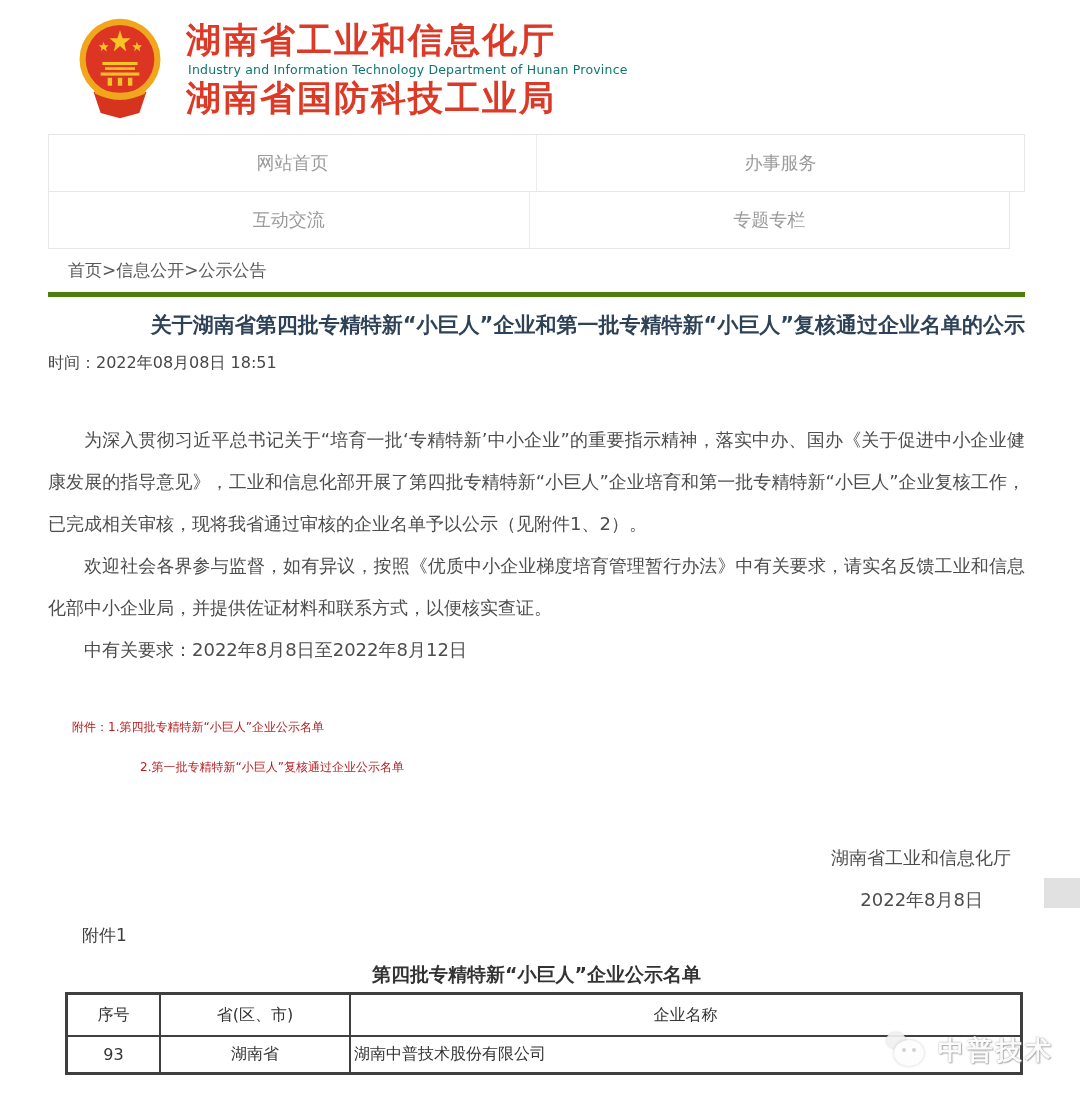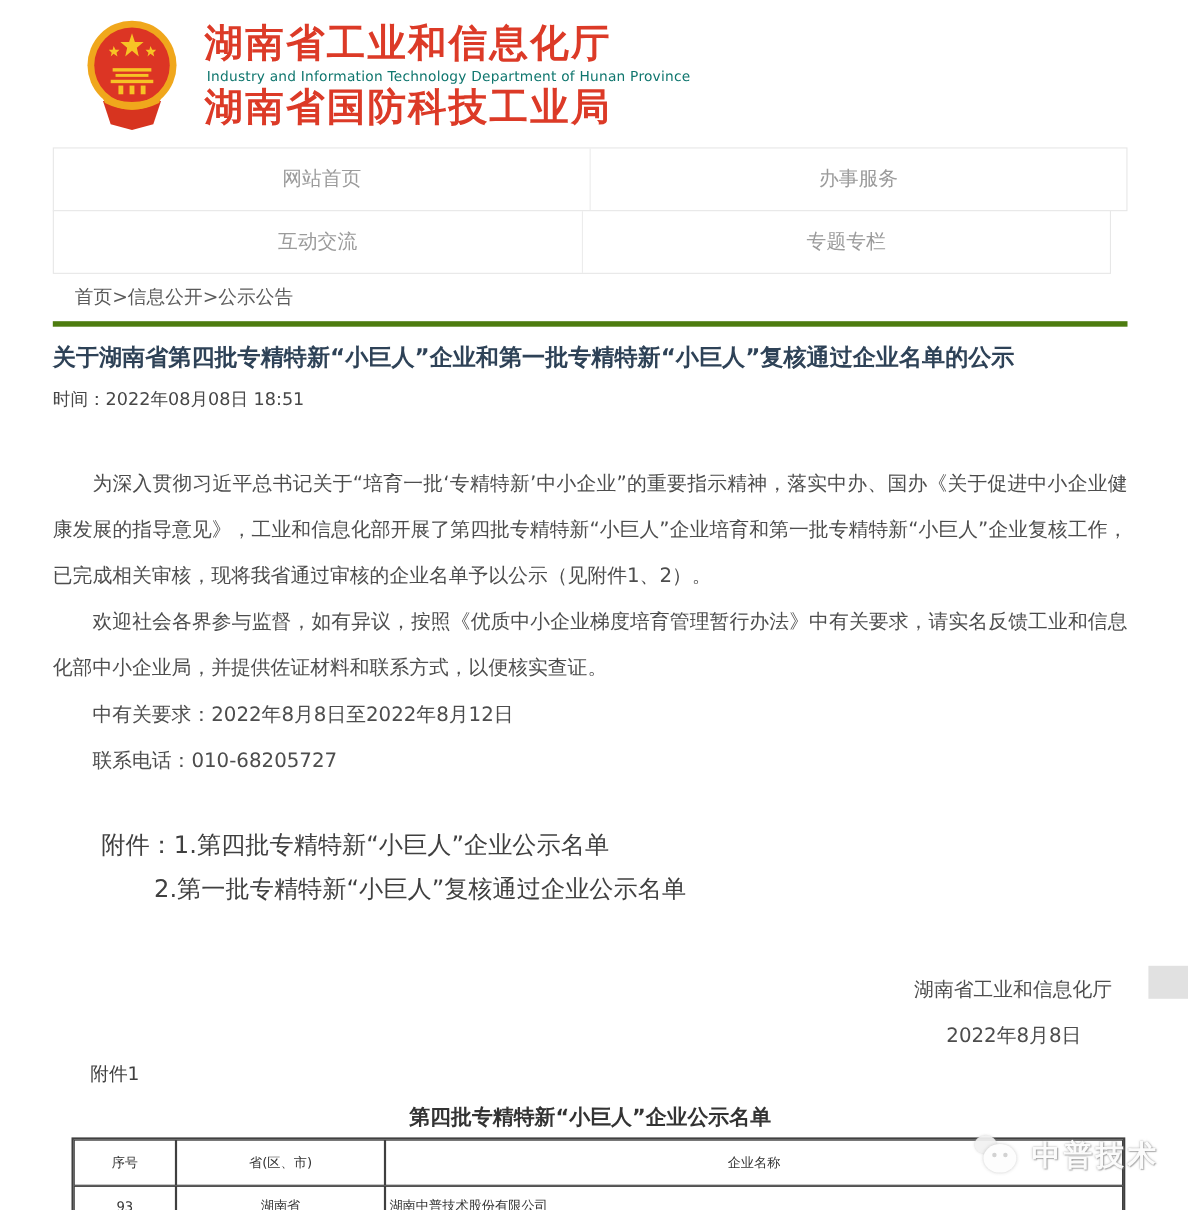--- a/index.html
+++ b/index.html
@@ -24,43 +24,43 @@
   .nav-row.r2{margin-top:-1px;width:960px;}
   .nav-cell{flex:1;text-align:center;line-height:56px;height:56px;
     font-size:18px;color:#9b9b9b;border-right:1px solid #ececec;cursor:pointer;}
   .nav-cell:last-child{border-right:none;}
 
   
   .breadcrumb{height:43px;line-height:43px;font-size:17px;color:#5a5a5a;
     padding-left:20px;border-bottom:5px solid #4d7c0f;cursor:pointer;}
 
   
-  .article-title{margin-top:13px;text-align:left;font-size:21px;line-height:30px;
+  .article-title{margin-top:13px;text-align:right;font-size:21px;line-height:30px;
     font-weight:bold;color:#2e4257;}
   .article-time{margin-top:11px;text-align:left;font-size:16px;line-height:24px;color:#474747;}
 
   .body-text{margin-top:44px;font-size:18px;line-height:42px;color:#4d4d4d;text-align:justify;}
   .body-text p{margin:0;text-indent:2em;}
 
-  .attachments{margin-top:36px;font-size:22px;line-height:40px;color:#404040;}
+  .attachments{margin-top:36px;font-size:12px;line-height:40px;color:#b91c1c;}
   .attach-line1{text-indent:2em;margin:0;}
   .attach-line2{margin:0 0 0 92px;}
 
   .signature{margin-top:58px;font-size:18px;color:#4d4d4d;}
   .signature-org{text-align:right;padding-right:14px;line-height:26px;}
   .signature-date{text-align:right;padding-right:42px;line-height:26px;margin-top:16px;}
 
   
   .annex-label{margin-top:10px;padding-left:34px;font-size:17px;color:#3f3f3f;line-height:24px;}
   .table-title{margin-top:14px;text-align:center;font-size:19px;font-weight:bold;
     color:#333;line-height:26px;}
   table.annex-table{margin:5px 0 0 17px;width:958px;border-collapse:separate;
     border-spacing:0;border:2px solid #3f3f3f;}
   .annex-table th,.annex-table td{border:1px solid #3f3f3f;font-weight:normal;
-    font-size:12px;color:#333;}
+    font-size:16px;color:#333;}
   .annex-table th{height:38px;text-align:center;}
   .annex-table td{height:33px;text-align:center;}
   .col-no{width:93px;}
   .col-prov{width:190px;}
   .annex-table td.cell-company{text-align:left;padding-left:3px;}
 
   
   .watermark{position:absolute;top:1032px;right:26px;display:flex;align-items:center;
     pointer-events:none;}
   .wm-icon{position:relative;width:42px;height:36px;margin-right:10px;opacity:0.92;}
@@ -119,21 +119,20 @@
 
     <div class="breadcrumb">首页&gt;信息公开&gt;公示公告</div>
 
     <h1 class="article-title" style="margin-bottom:0;">关于湖南省第四批专精特新“小巨人”企业和第一批专精特新“小巨人”复核通过企业名单的公示</h1>
     <div class="article-time">时间：2022年08月08日 18:51</div>
 
     <div class="body-text">
       <p>为深入贯彻习近平总书记关于“培育一批‘专精特新’中小企业”的重要指示精神，落实中办、国办《关于促进中小企业健康发展的指导意见》，工业和信息化部开展了第四批专精特新“小巨人”企业培育和第一批专精特新“小巨人”企业复核工作，已完成相关审核，现将我省通过审核的企业名单予以公示（见附件1、2）。</p>
       <p>欢迎社会各界参与监督，如有异议，按照《优质中小企业梯度培育管理暂行办法》中有关要求，请实名反馈工业和信息化部中小企业局，并提供佐证材料和联系方式，以便核实查证。</p>
       <p>中有关要求：2022年8月8日至2022年8月12日</p>
-      <p>联系电话：010-68205727</p>
     </div>
 
     <div class="attachments">
       <p class="attach-line1">附件：1.第四批专精特新“小巨人”企业公示名单</p>
       <p class="attach-line2">2.第一批专精特新“小巨人”复核通过企业公示名单</p>
     </div>
 
     <div class="signature">
       <div class="signature-org">湖南省工业和信息化厅</div>
       <div class="signature-date">2022年8月8日</div>

